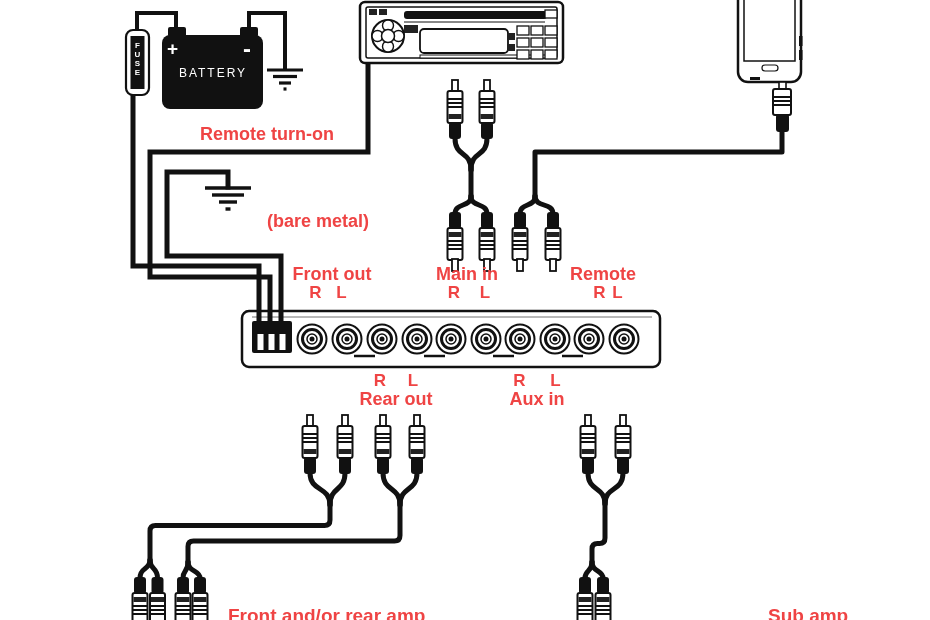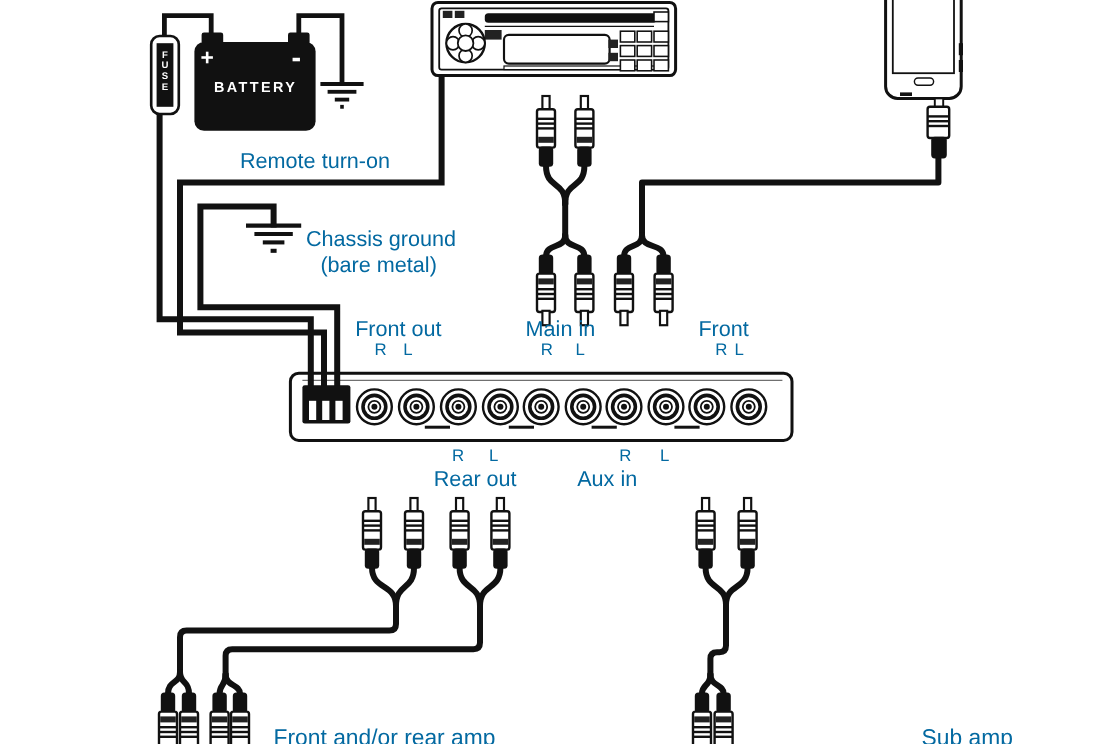--- a/index.html
+++ b/index.html
@@ -1,28 +1,28 @@
 <!DOCTYPE html>
 <html><head>
 <meta charset="utf-8">
 <style>
   html,body{margin:0;padding:0;background:#fff;}
   .stage{position:relative;width:930px;height:620px;background:#fff;overflow:hidden;
          font-family:"Liberation Sans",sans-serif;}
   svg{position:absolute;left:0;top:0;}
-  .lbl{position:absolute;color:#0369a1;font-weight:400;font-size:18px;white-space:nowrap;line-height:1.1;}
+  .lbl{position:absolute;color:#ef4444;font-weight:700;font-size:18px;white-space:nowrap;line-height:1.1;}
   .c{transform:translateX(-50%);}
-  .rl{font-size:14px;}
+  .rl{font-size:17px;}
   .ws10{word-spacing:10px;}
   .ws15{word-spacing:15px;}
   .ws2{word-spacing:2px;}
   .ws17{word-spacing:17px;}
   .ws20{word-spacing:20px;}
   .white{color:#fff;}
-  .battery-txt{font-size:12px;letter-spacing:2px;font-weight:700;}
+  .battery-txt{font-size:12px;letter-spacing:2px;font-weight:400;}
   .sign{font-size:19px;font-weight:700;}
   .fuse-txt{font-size:8px;font-weight:700;letter-spacing:0;
             writing-mode:vertical-lr;text-orientation:upright;line-height:1;}
   .clipped{font-size:19px;}
 </style>
 </head>
 <body>
 
 <div class="stage">
 
@@ -235,37 +235,36 @@
       <line x1="773" y1="97" x2="791" y2="97" stroke="#111" stroke-width="2"></line>
       <line x1="773" y1="101" x2="791" y2="101" stroke="#111" stroke-width="2"></line>
       <line x1="773" y1="105" x2="791" y2="105" stroke="#111" stroke-width="2"></line>
       <rect x="776" y="114" width="13" height="18" rx="3" fill="#111"></rect>
     </g>
   </g>
 </svg>
 
 <div class="lbl" style="left:200px;top:125px;">Remote turn-on</div>
 
-<div class="lbl" style="left:255px;top:190px;">Chassis ground</div>
 <div class="lbl" style="left:267px;top:212px;">(bare metal)</div>
 
 <div class="lbl c" style="left:332px;top:265px;text-align:right;">Front out</div>
 <div class="lbl c rl ws10" style="left:328px;top:284px;">R L</div>
 
 <div class="lbl c" style="left:467px;top:265px;">Main in</div>
 <div class="lbl c rl ws15" style="left:469px;top:284px;">R L</div>
 
-<div class="lbl c" style="left:603px;top:265px;">Front</div>
+<div class="lbl c" style="left:603px;top:265px;">Remote</div>
 <div class="lbl c rl ws2" style="left:608px;top:284px;">R L</div>
 
 <div class="lbl c rl ws17" style="left:396px;top:372px;">R L</div>
 <div class="lbl c" style="left:396px;top:390px;">Rear out</div>
 
 <div class="lbl c rl ws20" style="left:537px;top:372px;">R L</div>
-<div class="lbl c" style="left:506px;top:390px;">Aux in</div>
+<div class="lbl c" style="left:537px;top:390px;">Aux in</div>
 
 <div class="lbl white sign" style="left:167px;top:39px;">+</div>
 <div class="lbl white sign" style="left:243px;top:36px;font-size:24px;">-</div>
 <div class="lbl white battery-txt c" style="left:213px;top:67px;">BATTERY</div>
 
 <div class="lbl white fuse-txt" style="left:133px;top:41px;">FUSE</div>
 
 <div class="lbl clipped" style="left:228px;top:606px;">Front and/or rear amp</div>
 <div class="lbl clipped" style="left:768px;top:606px;">Sub amp</div>
 

